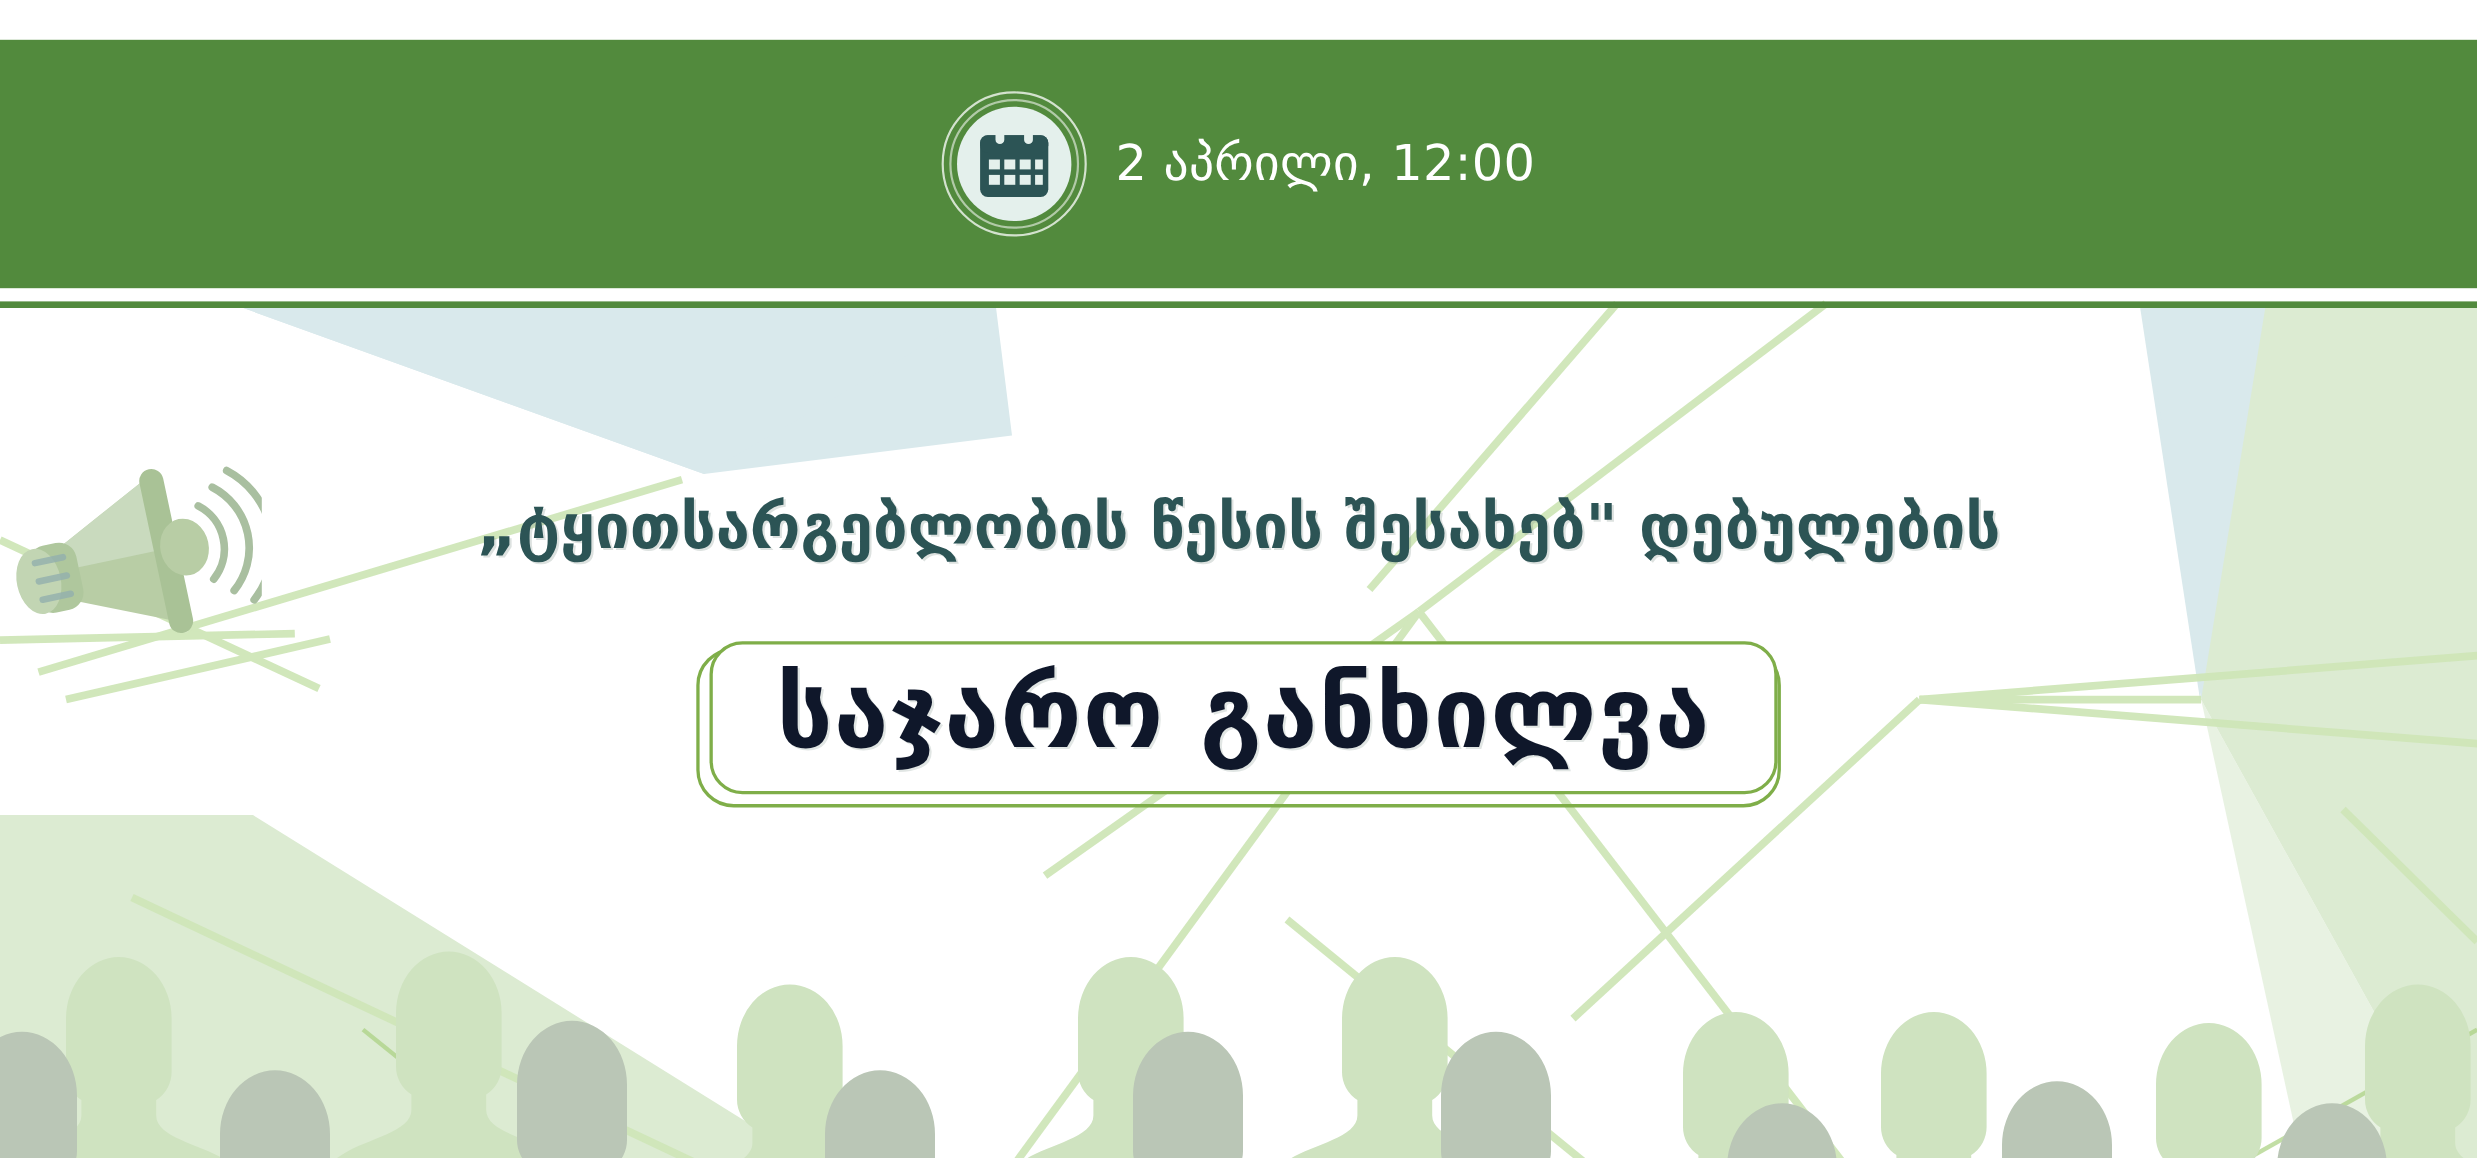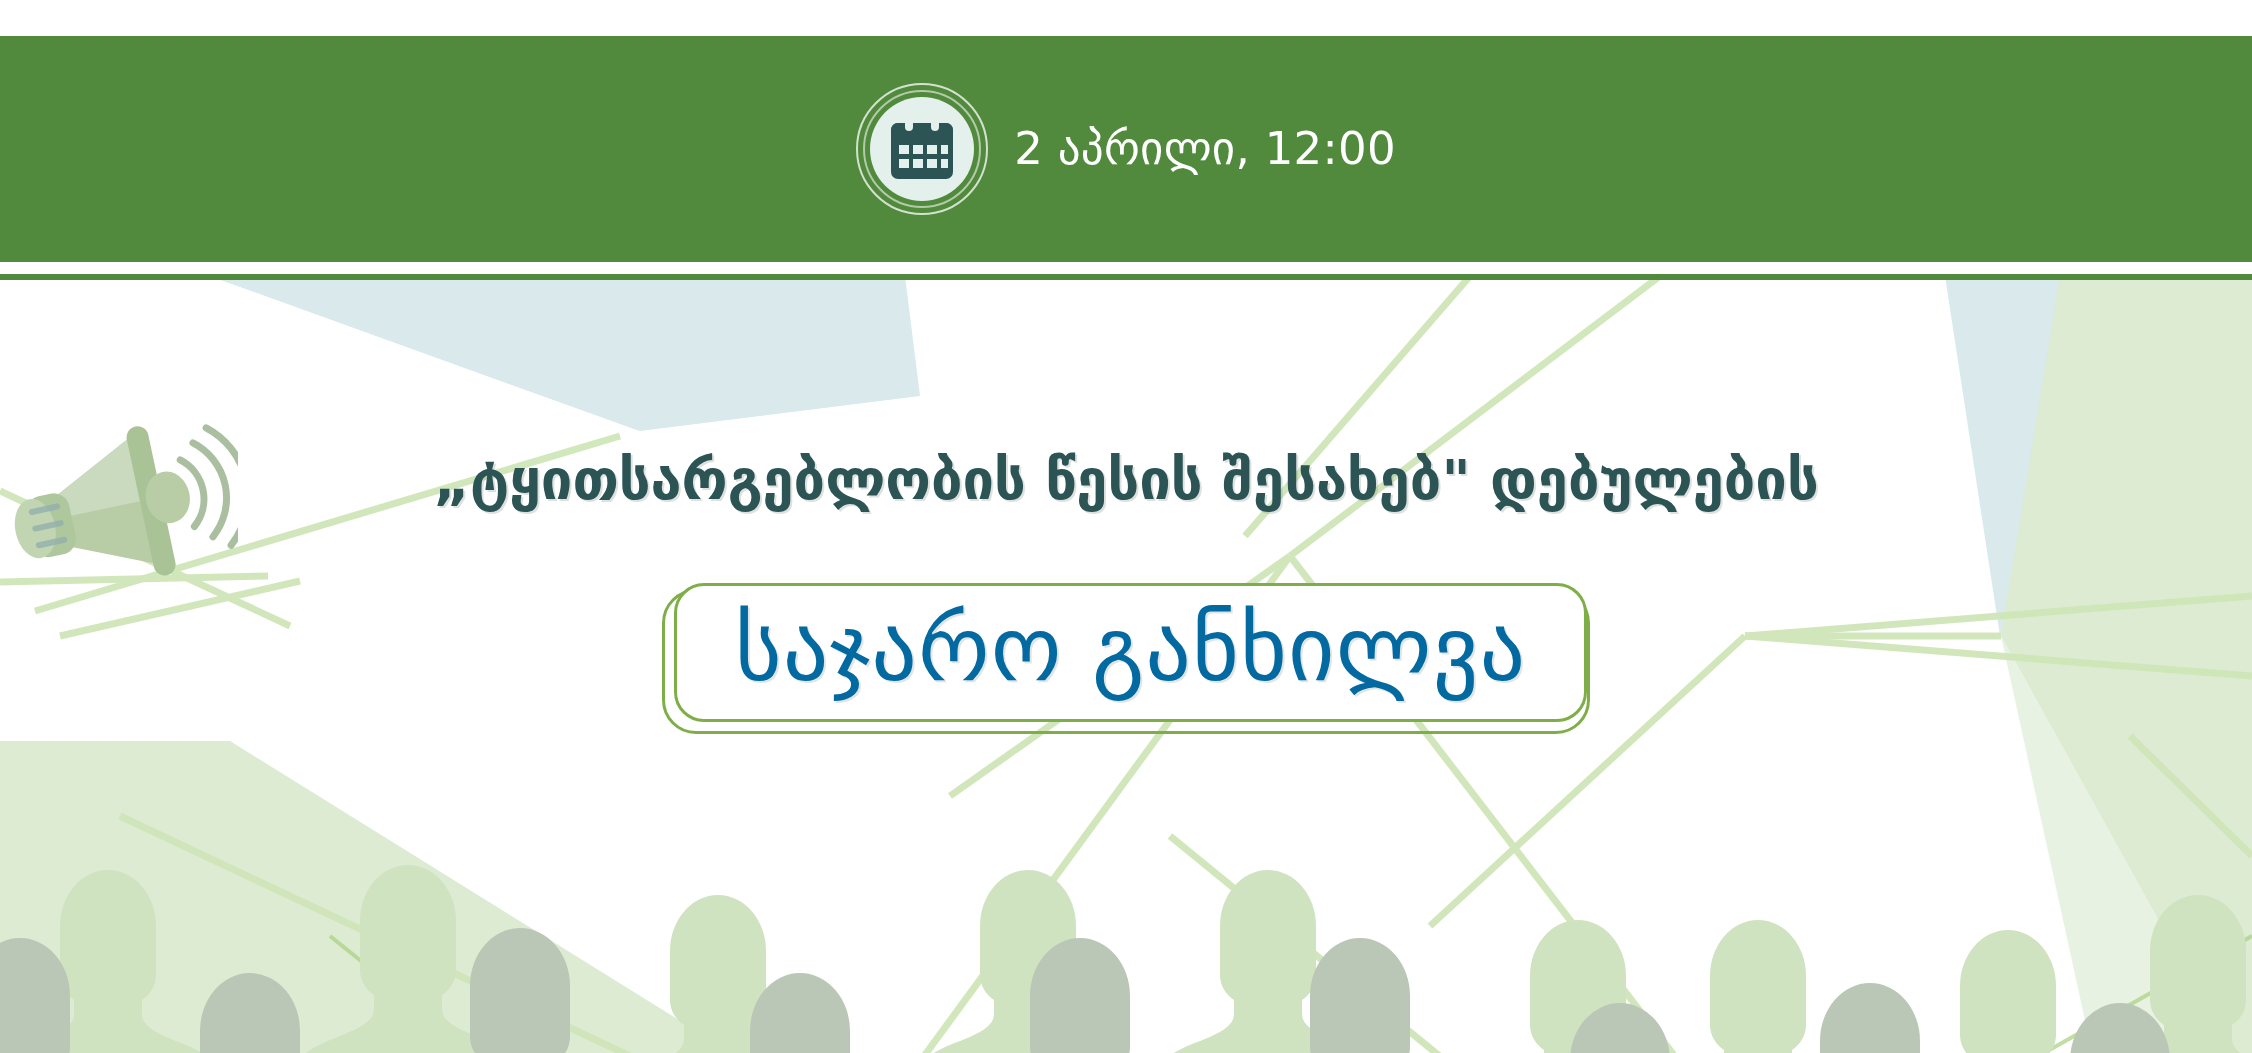--- a/index.html
+++ b/index.html
@@ -66,21 +66,21 @@
     position:relative;border:3px solid #7FAE49;border-radius:34px;
     padding:0;background:transparent;
   }
   .headline-box{
     border:3px solid #7FAE49;border-radius:30px;
     background:#ffffff;
     margin:-9px 0 9px 9px;
     padding:16px 58px 22px 58px;
   }
   .headline{
-    color:#0369a1;font-size:90px;font-weight:normal;line-height:1.05;
+    color:#0f172a;font-size:90px;font-weight:bold;line-height:1.05;
     white-space:nowrap;letter-spacing:1px;
     text-shadow:2px 2px 0 rgba(120,140,130,.22);
   }
 </style>
 </head>
 <body>
 
 <div id="poster">
 
   <svg class="bg-layer" viewBox="0 0 2252 1053" preserveAspectRatio="none" xmlns="http://www.w3.org/2000/svg">

